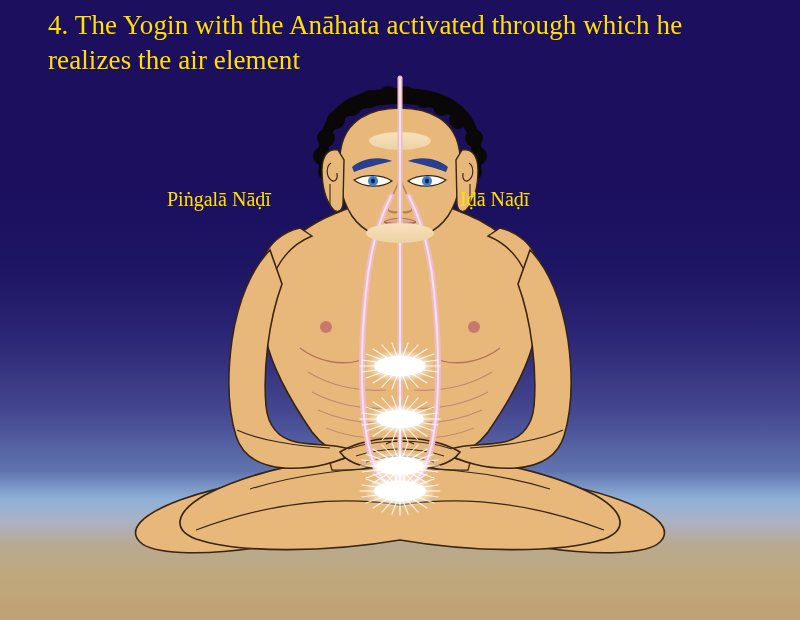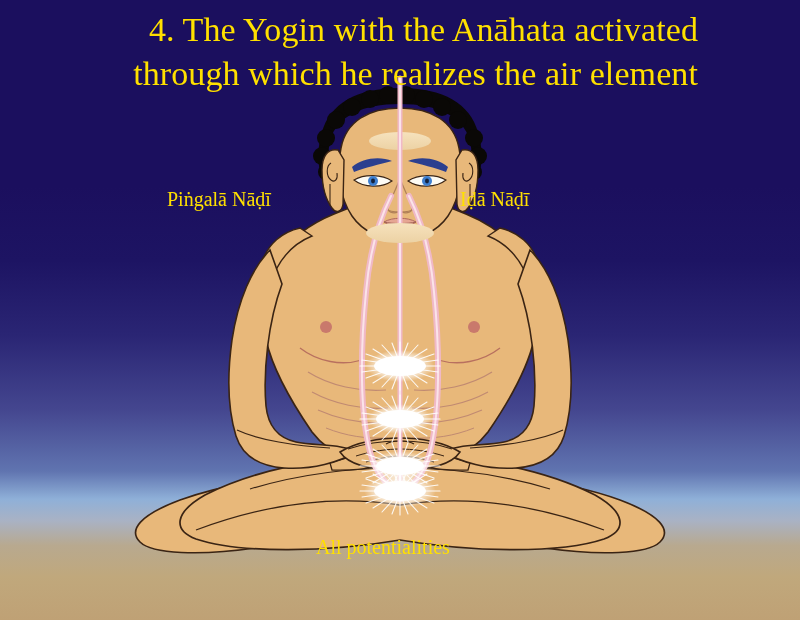--- a/index.html
+++ b/index.html
@@ -31,25 +31,24 @@
         #c0a87c 93%,
         #bfa175 100%);
   }
   
   #title {
     position: absolute;
     left: 48px;
     top: 8px;
     width: 650px;
     color: #ffe000;
-    font-size: 34px;
+    font-size: 27px;
     line-height: 1.28;
     letter-spacing: 0.1px;
     text-shadow: 0 0 1px rgba(0,0,0,0.25);
-    text-align: right;
   }
   
   .label {
     position: absolute;
     color: #ffe000;
     font-size: 20px;
     white-space: nowrap;
     line-height: 1.35;
   }
   #label-pingala { left: 167px; top: 186px; }
@@ -343,16 +342,15 @@
     </g>
   </svg>
 
   <div id="title">4. The Yogin with the Anāhata activated through which he realizes the air element</div>
 
   <div class="label" id="label-pingala">Piṅgalā Nāḍī</div>
 
   <div class="label" id="label-ida">Iḍā Nāḍī</div>
 
   <div class="label" id="label-susumna">
-    <div>All potentialities</div>
   </div>
 
 </div>
 
 </body></html>

